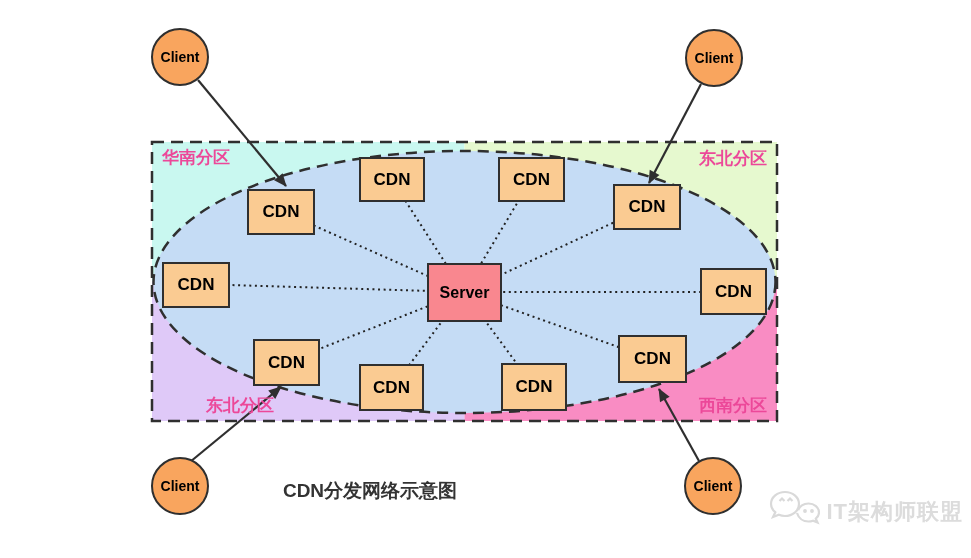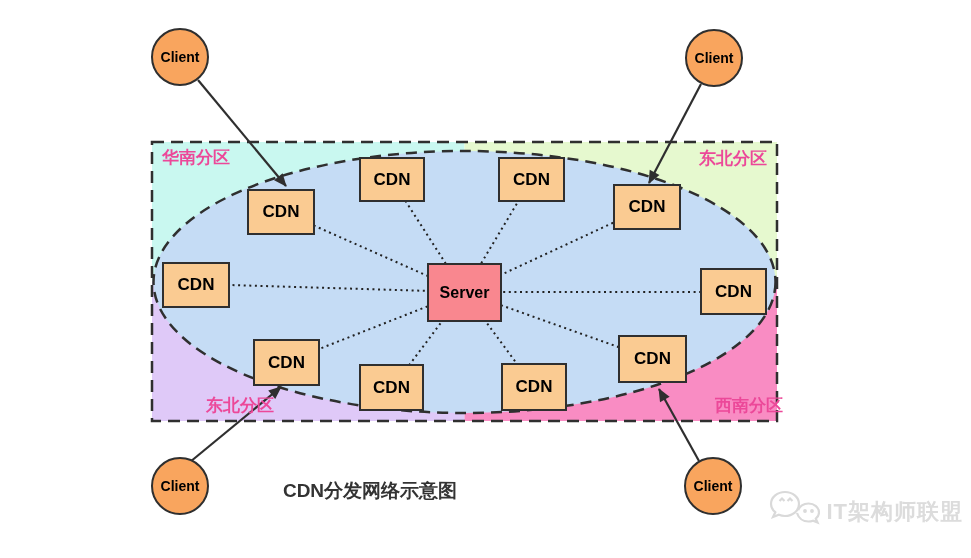--- a/index.html
+++ b/index.html
@@ -66,21 +66,21 @@
       <line class="arrowline" x1="198" y1="80" x2="286" y2="186" marker-end="url(#ah)"></line>
       <line class="arrowline" x1="701" y1="84" x2="649" y2="183" marker-end="url(#ah)"></line>
       <line class="arrowline" x1="190" y1="462" x2="281" y2="387" marker-end="url(#ah)"></line>
       <line class="arrowline" x1="699" y1="461" x2="659" y2="389" marker-end="url(#ah)"></line>
     </g>
   </svg>
 
   <div class="region-label" style="left:162px;top:146px;">华南分区</div>
   <div class="region-label" style="left:699px;top:147px;">东北分区</div>
   <div class="region-label" style="left:162px;top:394px;margin-left:44px;">东北分区</div>
-  <div class="region-label" style="left:699px;top:394px;margin-left:16px;">西南分区</div>
+  <div class="region-label" style="left:699px;top:394px;">西南分区</div>
 
   <div class="node cdn" style="left:247px;top:189px;width:68px;height:46px;">CDN</div>
   <div class="node cdn" style="left:359px;top:157px;width:66px;height:45px;">CDN</div>
   <div class="node cdn" style="left:498px;top:157px;width:67px;height:45px;">CDN</div>
   <div class="node cdn" style="left:613px;top:184px;width:68px;height:46px;">CDN</div>
   <div class="node cdn" style="left:162px;top:262px;width:68px;height:46px;">CDN</div>
   <div class="node cdn" style="left:700px;top:268px;width:67px;height:47px;">CDN</div>
   <div class="node cdn" style="left:253px;top:339px;width:67px;height:47px;">CDN</div>
   <div class="node cdn" style="left:359px;top:364px;width:65px;height:47px;">CDN</div>
   <div class="node cdn" style="left:501px;top:363px;width:66px;height:48px;">CDN</div>

